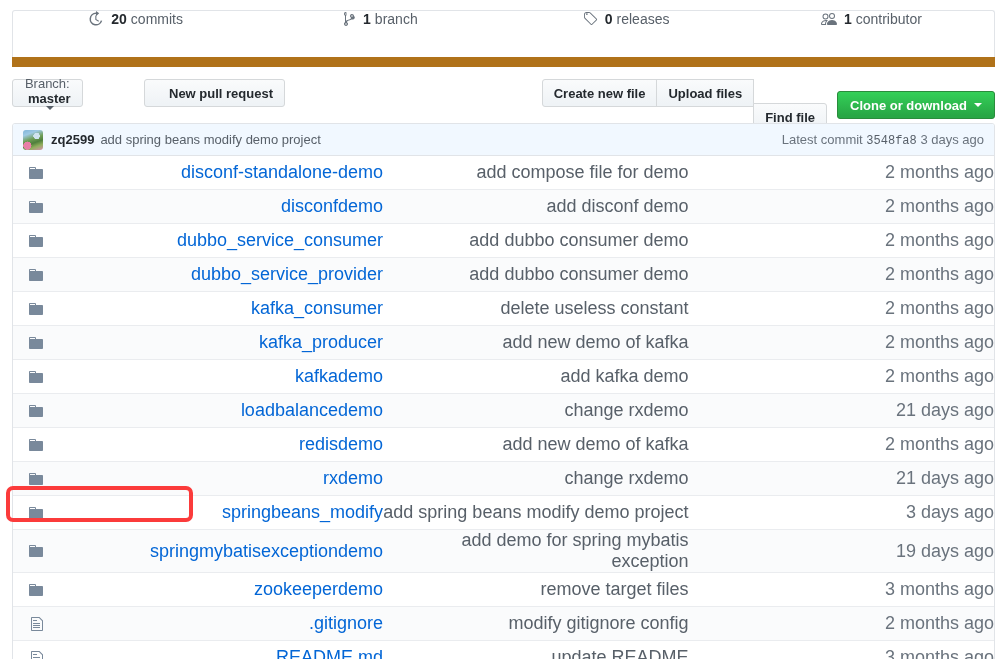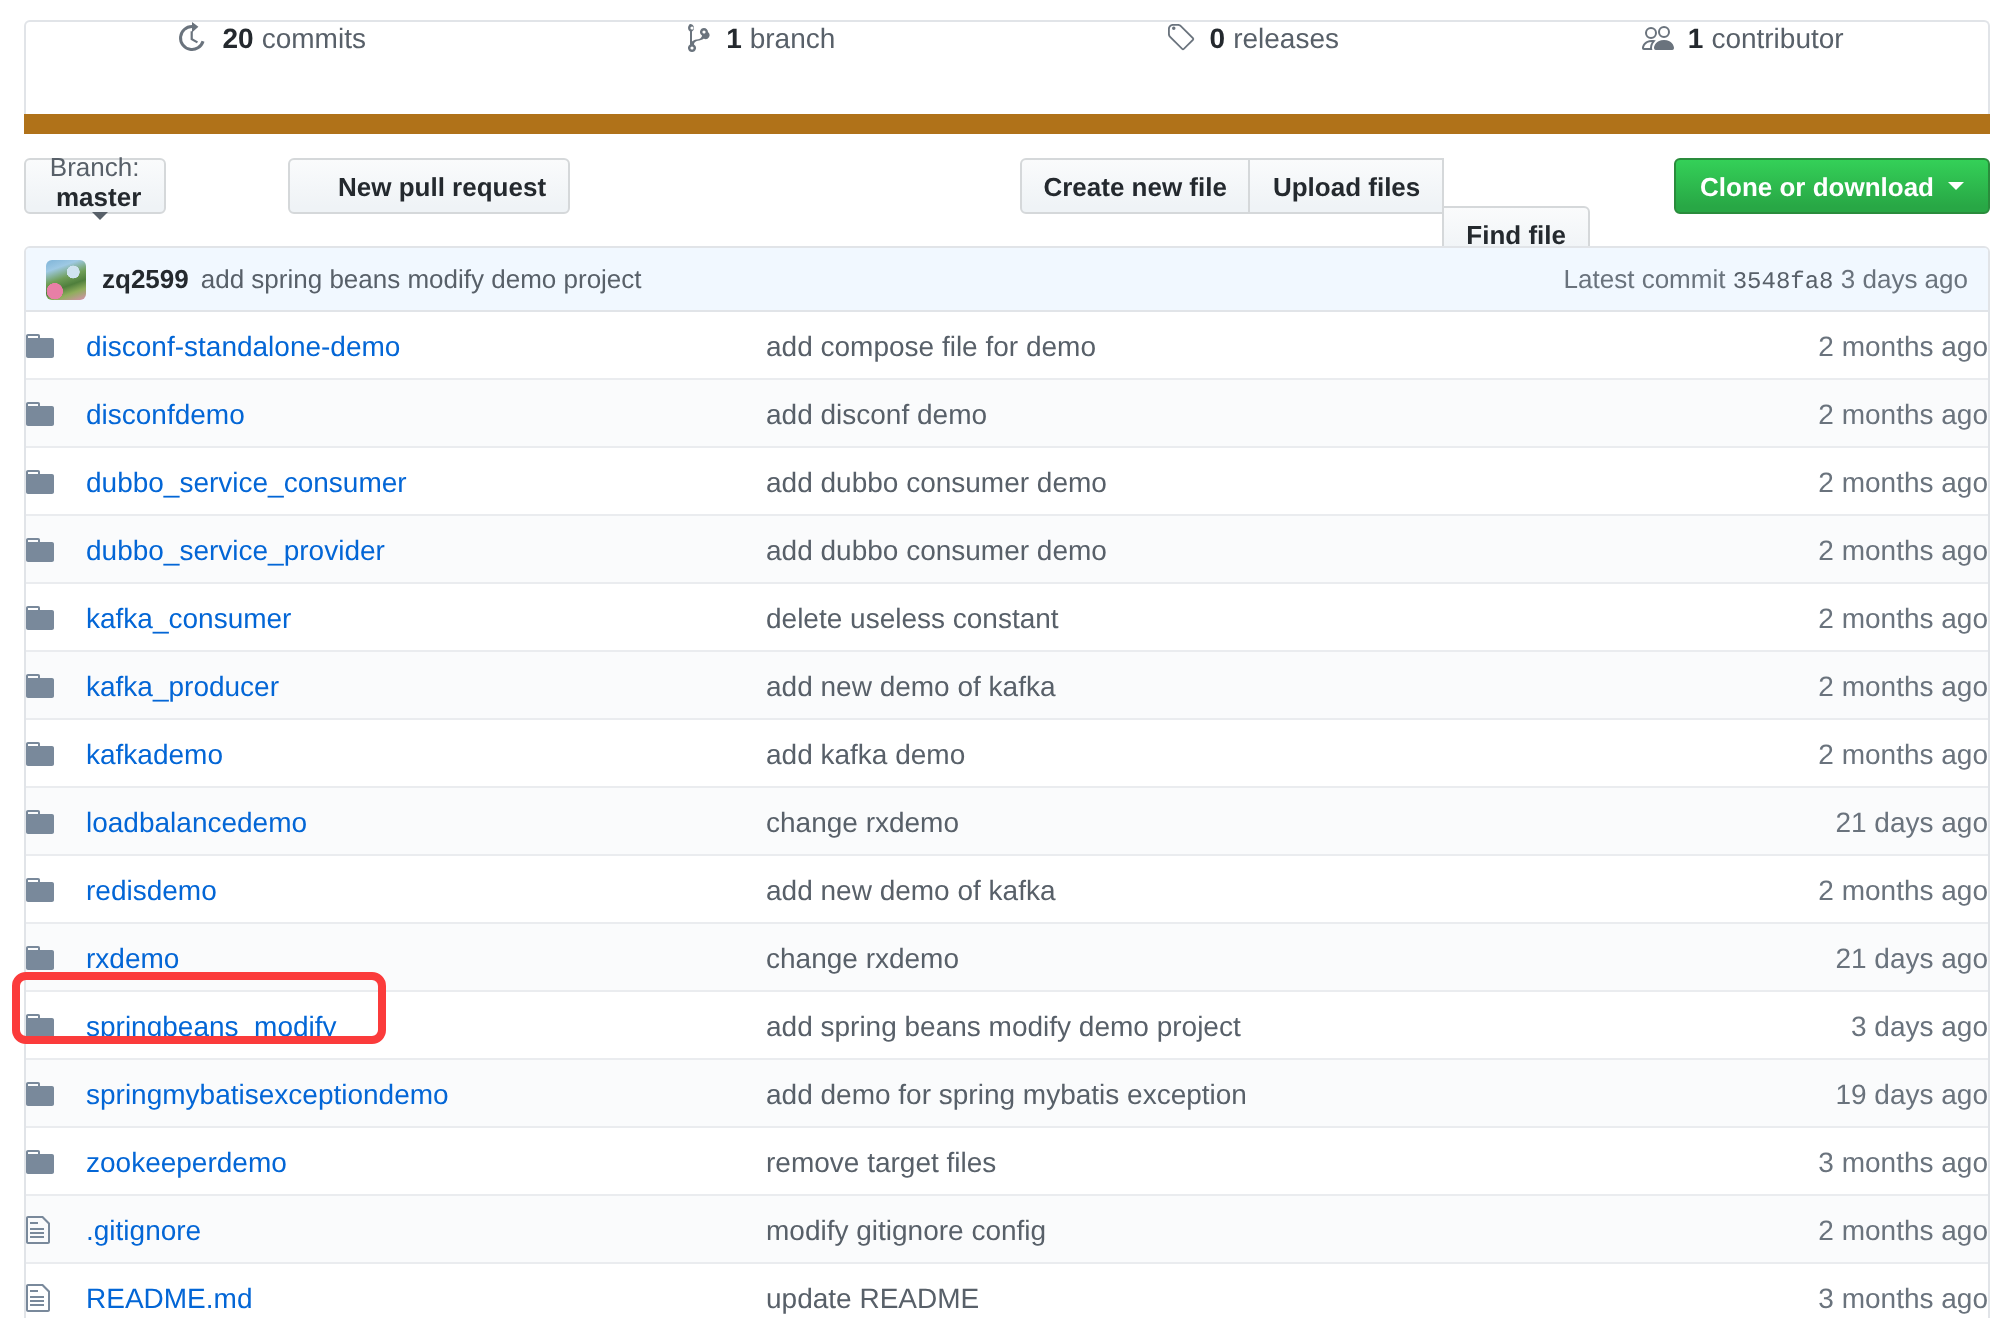--- a/index.html
+++ b/index.html
@@ -117,21 +117,21 @@
     position: absolute;
     left: 132px;
     top: 0;
     padding-left: 24px;
   }
   .right-group {
     position: absolute;
     right: 0;
     top: 0;
     display: flex;
-    gap: 32px;
+    align-items: center;
   }
   .bgroup {
     display: flex;
   }
   .bgroup .btn {
     border-radius: 0;
     margin-left: -1px;
   }
   .bgroup .btn:first-child {
     border-radius: 3px 0 0 3px;
@@ -226,21 +226,22 @@
   table.files tr {
     border-top: 1px solid #eaecef;
   }
   table.files tr:first-child { border-top: none; }
   table.files tr.even { background-color: #ffffff; }
   table.files tr.odd  { background-color: #fafbfc; }
   table.files td {
     padding: 0;
     height: 33px;
     vertical-align: middle;
-    font-size: 14px;
+    font-size: 18px;
+    text-align: right;
   }
   td.icon-cell {
     width: 30px;
     padding-left: 10px;
     text-align: left;
     line-height: 0;
   }
   td.name-cell {
     width: 340px;
   }

